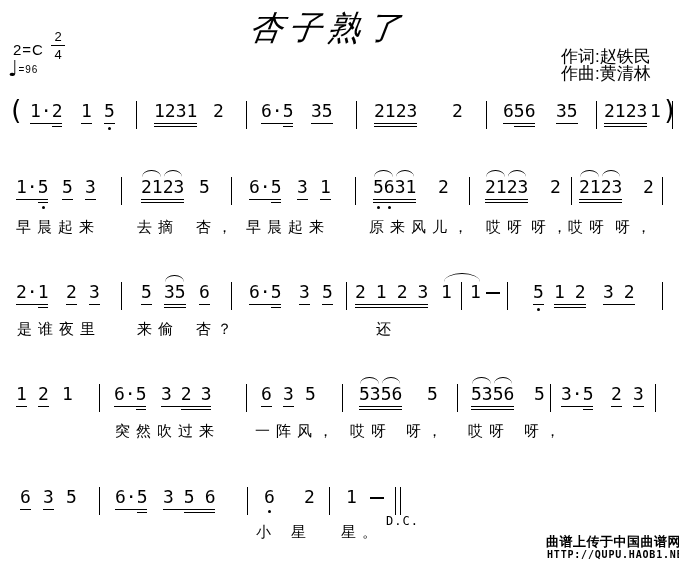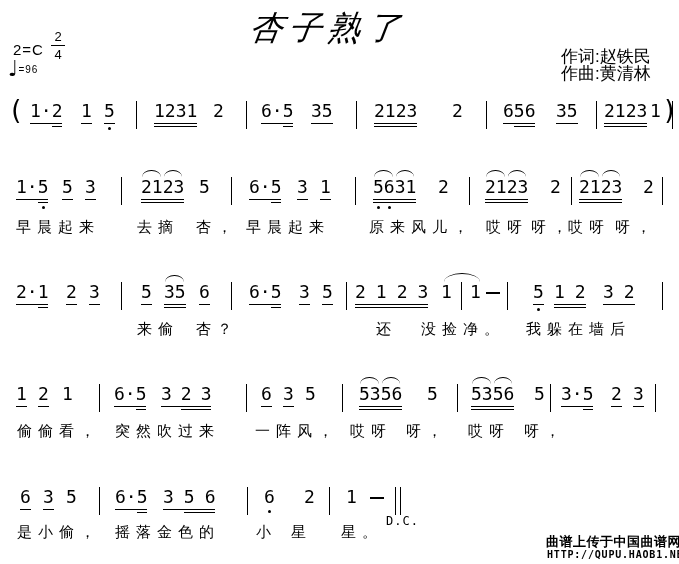--- a/index.html
+++ b/index.html
@@ -128,25 +128,24 @@
       <span data-name="note-group" style="position: absolute; left: 441px; top: 0px; height: 22px; line-height: 22px; font-size: 18px; font-family: &quot;DejaVu Sans Mono&quot;, monospace; letter-spacing: 0px; white-space: pre;">1</span>
       <div data-name="tie-arc" style="position: absolute; left: 444px; top: -8px; width: 36px; height: 8px; border-top: 1.5px solid rgb(0, 0, 0); border-radius: 50% 50% 0px 0px / 100% 100% 0px 0px;"></div>
       <div data-name="barline" style="position: absolute; left: 461px; top: 1px; height: 28px; width: 1px; background: rgb(0, 0, 0);"></div>
       <span data-name="note-group" style="position: absolute; left: 470px; top: 0px; height: 22px; line-height: 22px; font-size: 18px; font-family: &quot;DejaVu Sans Mono&quot;, monospace; letter-spacing: 0px; white-space: pre;">1</span>
       <div data-name="half-note-dash" style="position: absolute; left: 486px; top: 11px; width: 14px; height: 2px; background: rgb(0, 0, 0);"></div>
       <div data-name="barline" style="position: absolute; left: 507px; top: 1px; height: 28px; width: 1px; background: rgb(0, 0, 0);"></div>
       <span data-name="note-group" style="position: absolute; left: 533px; top: 0px; height: 22px; line-height: 22px; font-size: 18px; font-family: &quot;DejaVu Sans Mono&quot;, monospace; letter-spacing: 0px; white-space: pre;">5<i data-name="beam-line" style="position: absolute; left: 0px; top: 23px; width: 10.8px; height: 1px; background: rgb(0, 0, 0);"></i><i data-name="octave-dot" style="position: absolute; left: 3.9px; top: 27px; width: 3px; height: 3px; border-radius: 50%; background: rgb(0, 0, 0);"></i></span>
       <span data-name="note-group" style="position: absolute; left: 554px; top: 0px; height: 22px; line-height: 22px; font-size: 18px; font-family: &quot;DejaVu Sans Mono&quot;, monospace; letter-spacing: 10px; white-space: pre;">12<i data-name="beam-line" style="position: absolute; left: 0px; top: 23px; width: 31.6px; height: 1px; background: rgb(0, 0, 0);"></i><i data-name="beam-line" style="position: absolute; left: 0px; top: 26px; width: 31.6px; height: 1px; background: rgb(0, 0, 0);"></i></span>
       <span data-name="note-group" style="position: absolute; left: 603px; top: 0px; height: 22px; line-height: 22px; font-size: 18px; font-family: &quot;DejaVu Sans Mono&quot;, monospace; letter-spacing: 10px; white-space: pre;">32<i data-name="beam-line" style="position: absolute; left: 0px; top: 23px; width: 31.6px; height: 1px; background: rgb(0, 0, 0);"></i></span>
       <div data-name="barline" style="position: absolute; left: 662px; top: 1px; height: 28px; width: 1px; background: rgb(0, 0, 0);"></div>
+      <span data-name="lyric-chunk" style="position: absolute; left: 17px; top: 39px; font-size: 15px; letter-spacing: 6px; white-space: pre; font-family: &quot;Liberation Sans&quot;, sans-serif;">是谁夜里</span>
       <span data-name="lyric-chunk" style="position: absolute; left: 137px; top: 39px; font-size: 15px; letter-spacing: 6px; white-space: pre; font-family: &quot;Liberation Sans&quot;, sans-serif;">来偷</span>
       <span data-name="lyric-chunk" style="position: absolute; left: 196px; top: 39px; font-size: 15px; letter-spacing: 6px; white-space: pre; font-family: &quot;Liberation Sans&quot;, sans-serif;">杏？</span>
       <span data-name="lyric-chunk" style="position: absolute; left: 376px; top: 39px; font-size: 15px; letter-spacing: 6px; white-space: pre; font-family: &quot;Liberation Sans&quot;, sans-serif;">还</span>
-      <span data-name="lyric-chunk" style="position: absolute; left: 421px; top: 39px; font-size: 15px; letter-spacing: 6px; white-space: pre; font-family: &quot;Liberation Sans&quot;, sans-serif;">没捡净。</span>
-      <span data-name="lyric-chunk" style="position: absolute; left: 526px; top: 39px; font-size: 15px; letter-spacing: 6px; white-space: pre; font-family: &quot;Liberation Sans&quot;, sans-serif;">我躲在墙后</span>
     </div>
     <div data-name="score-system" style="position: absolute; left: 0px; top: 383px; width: 679px; height: 72px;">
       <span data-name="note-group" style="position: absolute; left: 16px; top: 0px; height: 22px; line-height: 22px; font-size: 18px; font-family: &quot;DejaVu Sans Mono&quot;, monospace; letter-spacing: 0px; white-space: pre;">1<i data-name="beam-line" style="position: absolute; left: 0px; top: 23px; width: 10.8px; height: 1px; background: rgb(0, 0, 0);"></i></span>
       <span data-name="note-group" style="position: absolute; left: 38px; top: 0px; height: 22px; line-height: 22px; font-size: 18px; font-family: &quot;DejaVu Sans Mono&quot;, monospace; letter-spacing: 0px; white-space: pre;">2<i data-name="beam-line" style="position: absolute; left: 0px; top: 23px; width: 10.8px; height: 1px; background: rgb(0, 0, 0);"></i></span>
       <span data-name="note-group" style="position: absolute; left: 62px; top: 0px; height: 22px; line-height: 22px; font-size: 18px; font-family: &quot;DejaVu Sans Mono&quot;, monospace; letter-spacing: 0px; white-space: pre;">1</span>
       <div data-name="barline" style="position: absolute; left: 99px; top: 1px; height: 28px; width: 1px; background: rgb(0, 0, 0);"></div>
       <span data-name="note-group" style="position: absolute; left: 114px; top: 0px; height: 22px; line-height: 22px; font-size: 18px; font-family: &quot;DejaVu Sans Mono&quot;, monospace; letter-spacing: 0px; white-space: pre;">6·5<i data-name="beam-line" style="position: absolute; left: 0px; top: 23px; width: 32.4px; height: 1px; background: rgb(0, 0, 0);"></i><i data-name="beam-line" style="position: absolute; left: 21.6px; top: 26px; width: 10.8px; height: 1px; background: rgb(0, 0, 0);"></i></span>
       <span data-name="note-group" style="position: absolute; left: 161px; top: 0px; height: 22px; line-height: 22px; font-size: 18px; font-family: &quot;DejaVu Sans Mono&quot;, monospace; letter-spacing: 9px; white-space: pre;">323<i data-name="beam-line" style="position: absolute; left: 0px; top: 23px; width: 50.4px; height: 1px; background: rgb(0, 0, 0);"></i><i data-name="beam-line" style="position: absolute; left: 19.8px; top: 26px; width: 30.6px; height: 1px; background: rgb(0, 0, 0);"></i></span>
       <div data-name="barline" style="position: absolute; left: 246px; top: 1px; height: 28px; width: 1px; background: rgb(0, 0, 0);"></div>
       <span data-name="note-group" style="position: absolute; left: 261px; top: 0px; height: 22px; line-height: 22px; font-size: 18px; font-family: &quot;DejaVu Sans Mono&quot;, monospace; letter-spacing: 0px; white-space: pre;">6<i data-name="beam-line" style="position: absolute; left: 0px; top: 23px; width: 10.8px; height: 1px; background: rgb(0, 0, 0);"></i></span>
@@ -156,21 +155,20 @@
       <span data-name="note-group" style="position: absolute; left: 359px; top: 0px; height: 22px; line-height: 22px; font-size: 18px; font-family: &quot;DejaVu Sans Mono&quot;, monospace; letter-spacing: 0px; white-space: pre;">5356<i data-name="beam-line" style="position: absolute; left: 0px; top: 23px; width: 43.2px; height: 1px; background: rgb(0, 0, 0);"></i><i data-name="beam-line" style="position: absolute; left: 0px; top: 26px; width: 43.2px; height: 1px; background: rgb(0, 0, 0);"></i><i data-name="slur-arc" style="position: absolute; left: 1px; top: -6px; width: 18.6px; height: 6px; border-top: 1.5px solid rgb(0, 0, 0); border-radius: 50% 50% 0px 0px / 100% 100% 0px 0px;"></i><i data-name="slur-arc" style="position: absolute; left: 22.6px; top: -6px; width: 18.6px; height: 6px; border-top: 1.5px solid rgb(0, 0, 0); border-radius: 50% 50% 0px 0px / 100% 100% 0px 0px;"></i></span>
       <span data-name="note-group" style="position: absolute; left: 427px; top: 0px; height: 22px; line-height: 22px; font-size: 18px; font-family: &quot;DejaVu Sans Mono&quot;, monospace; letter-spacing: 0px; white-space: pre;">5</span>
       <div data-name="barline" style="position: absolute; left: 457px; top: 1px; height: 28px; width: 1px; background: rgb(0, 0, 0);"></div>
       <span data-name="note-group" style="position: absolute; left: 471px; top: 0px; height: 22px; line-height: 22px; font-size: 18px; font-family: &quot;DejaVu Sans Mono&quot;, monospace; letter-spacing: 0px; white-space: pre;">5356<i data-name="beam-line" style="position: absolute; left: 0px; top: 23px; width: 43.2px; height: 1px; background: rgb(0, 0, 0);"></i><i data-name="beam-line" style="position: absolute; left: 0px; top: 26px; width: 43.2px; height: 1px; background: rgb(0, 0, 0);"></i><i data-name="slur-arc" style="position: absolute; left: 1px; top: -6px; width: 18.6px; height: 6px; border-top: 1.5px solid rgb(0, 0, 0); border-radius: 50% 50% 0px 0px / 100% 100% 0px 0px;"></i><i data-name="slur-arc" style="position: absolute; left: 22.6px; top: -6px; width: 18.6px; height: 6px; border-top: 1.5px solid rgb(0, 0, 0); border-radius: 50% 50% 0px 0px / 100% 100% 0px 0px;"></i></span>
       <span data-name="note-group" style="position: absolute; left: 534px; top: 0px; height: 22px; line-height: 22px; font-size: 18px; font-family: &quot;DejaVu Sans Mono&quot;, monospace; letter-spacing: 0px; white-space: pre;">5</span>
       <div data-name="barline" style="position: absolute; left: 550px; top: 1px; height: 28px; width: 1px; background: rgb(0, 0, 0);"></div>
       <span data-name="note-group" style="position: absolute; left: 561px; top: 0px; height: 22px; line-height: 22px; font-size: 18px; font-family: &quot;DejaVu Sans Mono&quot;, monospace; letter-spacing: 0px; white-space: pre;">3·5<i data-name="beam-line" style="position: absolute; left: 0px; top: 23px; width: 32.4px; height: 1px; background: rgb(0, 0, 0);"></i><i data-name="beam-line" style="position: absolute; left: 21.6px; top: 26px; width: 10.8px; height: 1px; background: rgb(0, 0, 0);"></i></span>
       <span data-name="note-group" style="position: absolute; left: 611px; top: 0px; height: 22px; line-height: 22px; font-size: 18px; font-family: &quot;DejaVu Sans Mono&quot;, monospace; letter-spacing: 0px; white-space: pre;">2<i data-name="beam-line" style="position: absolute; left: 0px; top: 23px; width: 10.8px; height: 1px; background: rgb(0, 0, 0);"></i></span>
       <span data-name="note-group" style="position: absolute; left: 633px; top: 0px; height: 22px; line-height: 22px; font-size: 18px; font-family: &quot;DejaVu Sans Mono&quot;, monospace; letter-spacing: 0px; white-space: pre;">3<i data-name="beam-line" style="position: absolute; left: 0px; top: 23px; width: 10.8px; height: 1px; background: rgb(0, 0, 0);"></i></span>
       <div data-name="barline" style="position: absolute; left: 655px; top: 1px; height: 28px; width: 1px; background: rgb(0, 0, 0);"></div>
-      <span data-name="lyric-chunk" style="position: absolute; left: 17px; top: 39px; font-size: 15px; letter-spacing: 6px; white-space: pre; font-family: &quot;Liberation Sans&quot;, sans-serif;">偷偷看，</span>
       <span data-name="lyric-chunk" style="position: absolute; left: 115px; top: 39px; font-size: 15px; letter-spacing: 6px; white-space: pre; font-family: &quot;Liberation Sans&quot;, sans-serif;">突然吹过来</span>
       <span data-name="lyric-chunk" style="position: absolute; left: 255px; top: 39px; font-size: 15px; letter-spacing: 6px; white-space: pre; font-family: &quot;Liberation Sans&quot;, sans-serif;">一阵风，</span>
       <span data-name="lyric-chunk" style="position: absolute; left: 350px; top: 39px; font-size: 15px; letter-spacing: 6px; white-space: pre; font-family: &quot;Liberation Sans&quot;, sans-serif;">哎呀</span>
       <span data-name="lyric-chunk" style="position: absolute; left: 406px; top: 39px; font-size: 15px; letter-spacing: 6px; white-space: pre; font-family: &quot;Liberation Sans&quot;, sans-serif;">呀，</span>
       <span data-name="lyric-chunk" style="position: absolute; left: 468px; top: 39px; font-size: 15px; letter-spacing: 6px; white-space: pre; font-family: &quot;Liberation Sans&quot;, sans-serif;">哎呀</span>
       <span data-name="lyric-chunk" style="position: absolute; left: 524px; top: 39px; font-size: 15px; letter-spacing: 6px; white-space: pre; font-family: &quot;Liberation Sans&quot;, sans-serif;">呀，</span>
     </div>
     <div data-name="score-system" style="position: absolute; left: 0px; top: 486px; width: 679px; height: 72px;">
       <span data-name="note-group" style="position: absolute; left: 20px; top: 0px; height: 22px; line-height: 22px; font-size: 18px; font-family: &quot;DejaVu Sans Mono&quot;, monospace; letter-spacing: 0px; white-space: pre;">6<i data-name="beam-line" style="position: absolute; left: 0px; top: 23px; width: 10.8px; height: 1px; background: rgb(0, 0, 0);"></i></span>
       <span data-name="note-group" style="position: absolute; left: 43px; top: 0px; height: 22px; line-height: 22px; font-size: 18px; font-family: &quot;DejaVu Sans Mono&quot;, monospace; letter-spacing: 0px; white-space: pre;">3<i data-name="beam-line" style="position: absolute; left: 0px; top: 23px; width: 10.8px; height: 1px; background: rgb(0, 0, 0);"></i></span>
@@ -178,22 +176,20 @@
       <div data-name="barline" style="position: absolute; left: 99px; top: 1px; height: 28px; width: 1px; background: rgb(0, 0, 0);"></div>
       <span data-name="note-group" style="position: absolute; left: 115px; top: 0px; height: 22px; line-height: 22px; font-size: 18px; font-family: &quot;DejaVu Sans Mono&quot;, monospace; letter-spacing: 0px; white-space: pre;">6·5<i data-name="beam-line" style="position: absolute; left: 0px; top: 23px; width: 32.4px; height: 1px; background: rgb(0, 0, 0);"></i><i data-name="beam-line" style="position: absolute; left: 21.6px; top: 26px; width: 10.8px; height: 1px; background: rgb(0, 0, 0);"></i></span>
       <span data-name="note-group" style="position: absolute; left: 163px; top: 0px; height: 22px; line-height: 22px; font-size: 18px; font-family: &quot;DejaVu Sans Mono&quot;, monospace; letter-spacing: 10px; white-space: pre;">356<i data-name="beam-line" style="position: absolute; left: 0px; top: 23px; width: 52.4px; height: 1px; background: rgb(0, 0, 0);"></i><i data-name="beam-line" style="position: absolute; left: 20.8px; top: 26px; width: 31.6px; height: 1px; background: rgb(0, 0, 0);"></i></span>
       <div data-name="barline" style="position: absolute; left: 247px; top: 1px; height: 28px; width: 1px; background: rgb(0, 0, 0);"></div>
       <span data-name="note-group" style="position: absolute; left: 264px; top: 0px; height: 22px; line-height: 22px; font-size: 18px; font-family: &quot;DejaVu Sans Mono&quot;, monospace; letter-spacing: 0px; white-space: pre;">6<i data-name="octave-dot" style="position: absolute; left: 3.9px; top: 24px; width: 3px; height: 3px; border-radius: 50%; background: rgb(0, 0, 0);"></i></span>
       <span data-name="note-group" style="position: absolute; left: 304px; top: 0px; height: 22px; line-height: 22px; font-size: 18px; font-family: &quot;DejaVu Sans Mono&quot;, monospace; letter-spacing: 0px; white-space: pre;">2</span>
       <div data-name="barline" style="position: absolute; left: 329px; top: 1px; height: 28px; width: 1px; background: rgb(0, 0, 0);"></div>
       <span data-name="note-group" style="position: absolute; left: 346px; top: 0px; height: 22px; line-height: 22px; font-size: 18px; font-family: &quot;DejaVu Sans Mono&quot;, monospace; letter-spacing: 0px; white-space: pre;">1</span>
       <div data-name="half-note-dash" style="position: absolute; left: 370px; top: 11px; width: 14px; height: 2px; background: rgb(0, 0, 0);"></div>
       <div data-name="final-barline" style="position: absolute; left: 395px; top: 1px; height: 28px; width: 4px; border-left: 1px solid rgb(0, 0, 0); border-right: 1px solid rgb(0, 0, 0);"></div>
-      <span data-name="lyric-chunk" style="position: absolute; left: 17px; top: 37px; font-size: 15px; letter-spacing: 6px; white-space: pre; font-family: &quot;Liberation Sans&quot;, sans-serif;">是小偷，</span>
-      <span data-name="lyric-chunk" style="position: absolute; left: 115px; top: 37px; font-size: 15px; letter-spacing: 6px; white-space: pre; font-family: &quot;Liberation Sans&quot;, sans-serif;">摇落金色的</span>
       <span data-name="lyric-chunk" style="position: absolute; left: 256px; top: 37px; font-size: 15px; letter-spacing: 6px; white-space: pre; font-family: &quot;Liberation Sans&quot;, sans-serif;">小</span>
       <span data-name="lyric-chunk" style="position: absolute; left: 291px; top: 37px; font-size: 15px; letter-spacing: 6px; white-space: pre; font-family: &quot;Liberation Sans&quot;, sans-serif;">星</span>
       <span data-name="lyric-chunk" style="position: absolute; left: 341px; top: 37px; font-size: 15px; letter-spacing: 6px; white-space: pre; font-family: &quot;Liberation Sans&quot;, sans-serif;">星。</span>
     </div>
   </div>
 
 <div class="abs dc" data-name="da-capo-marking">D.C.</div>
 
 <div class="abs site" data-name="upload-site-text">曲谱上传于中国曲谱网</div>
 <div class="abs url" data-name="site-url-text">HTTP://QUPU.HAOB1.NET</div>

